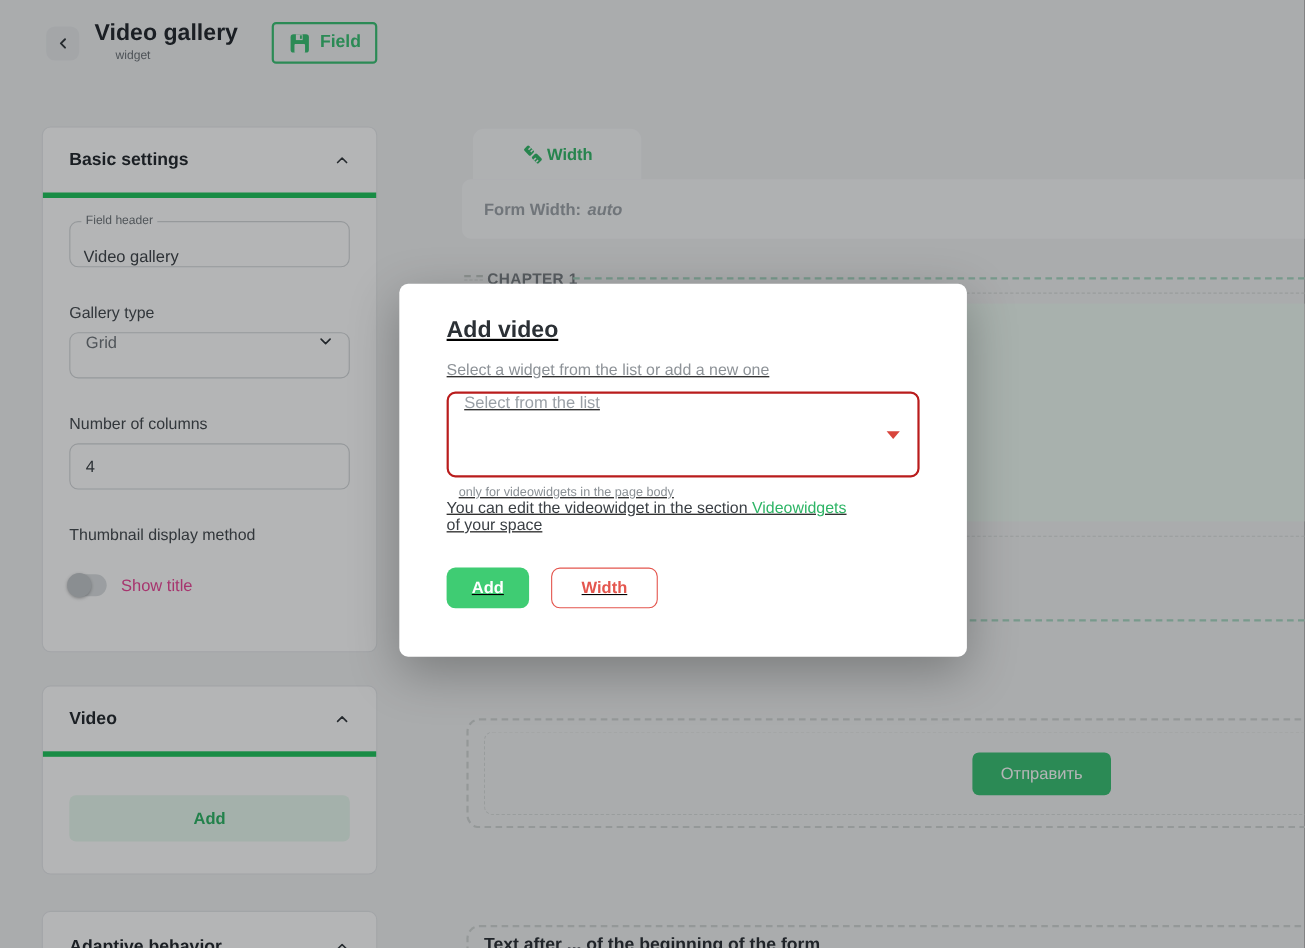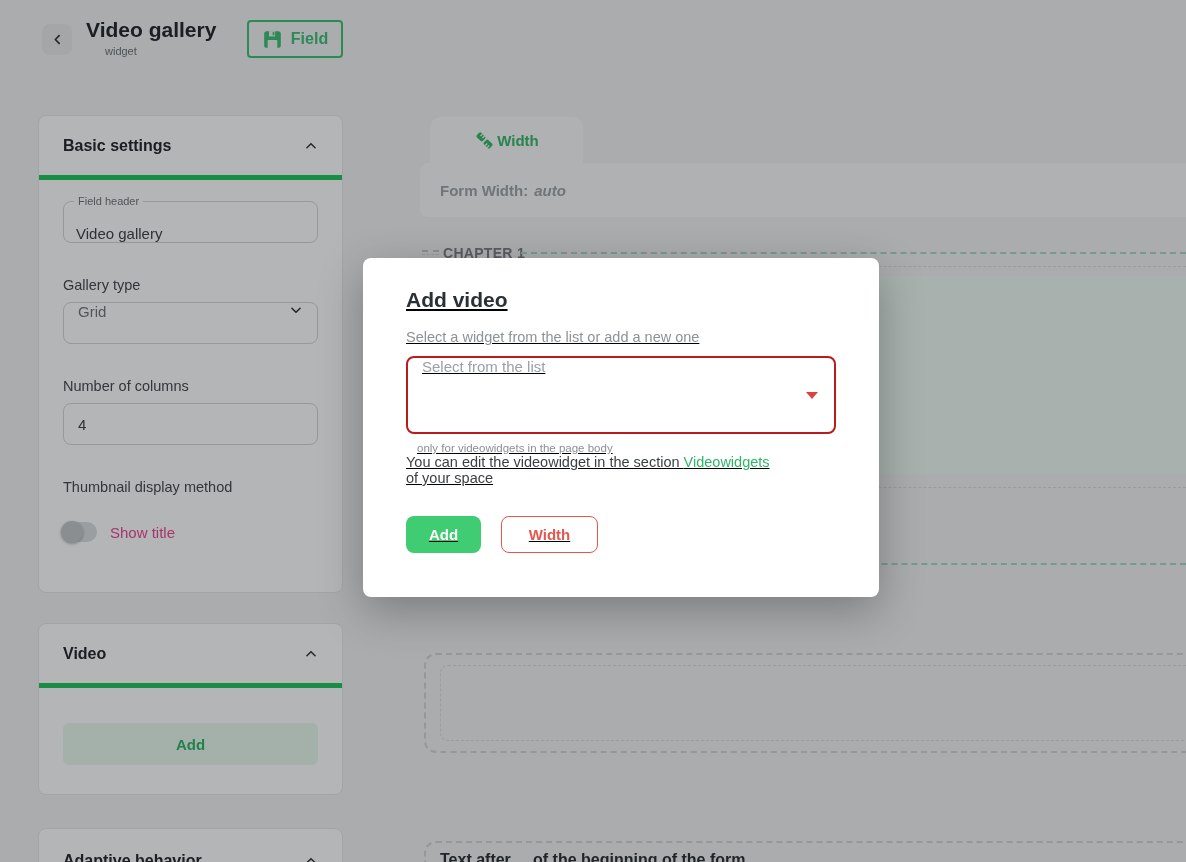--- a/index.html
+++ b/index.html
@@ -208,20 +208,21 @@
   <div class="chapter-label">CHAPTER 1</div>
   <div class="dash-teal-1"></div>
 
   <div class="dash-faint-1"></div>
   <div class="mint-block"></div>
   <div class="dash-faint-2"></div>
   <div class="dash-teal-2"></div>
 
   <div class="form-outer"></div>
   <div class="form-inner"></div>
+  <button class="submit-btn">Отправить</button>
 
   <div class="bottom-box"></div>
   <div class="bottom-text">Text after ... of the beginning of the form</div>
 
   <div class="overlay"></div>
 
   <div class="modal">
     <div class="modal-title">Add video</div>
     <div class="modal-desc">Select a widget from the list or add a new one</div>
     <div class="modal-select">

